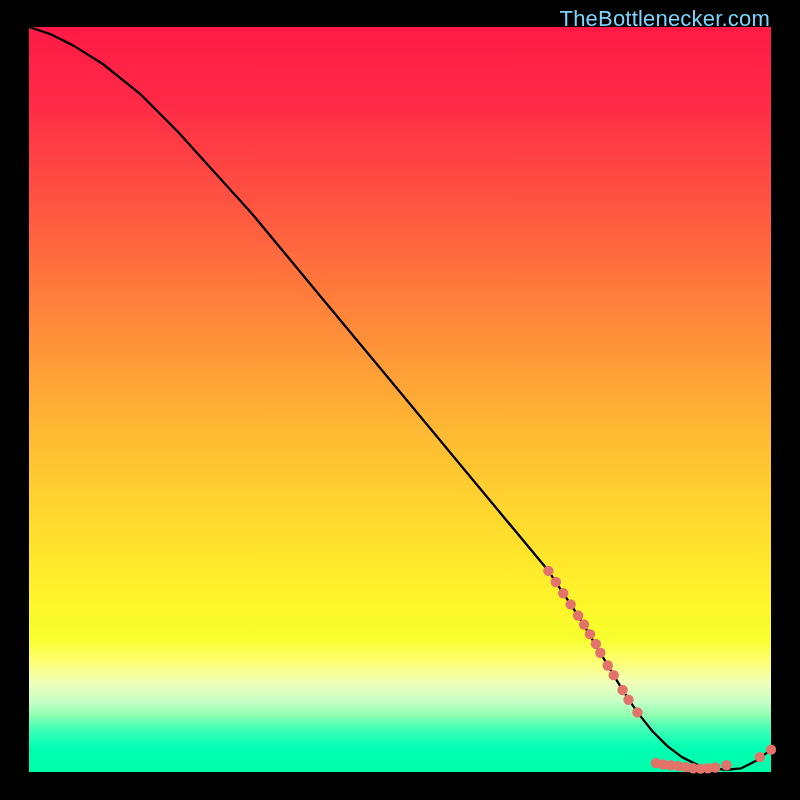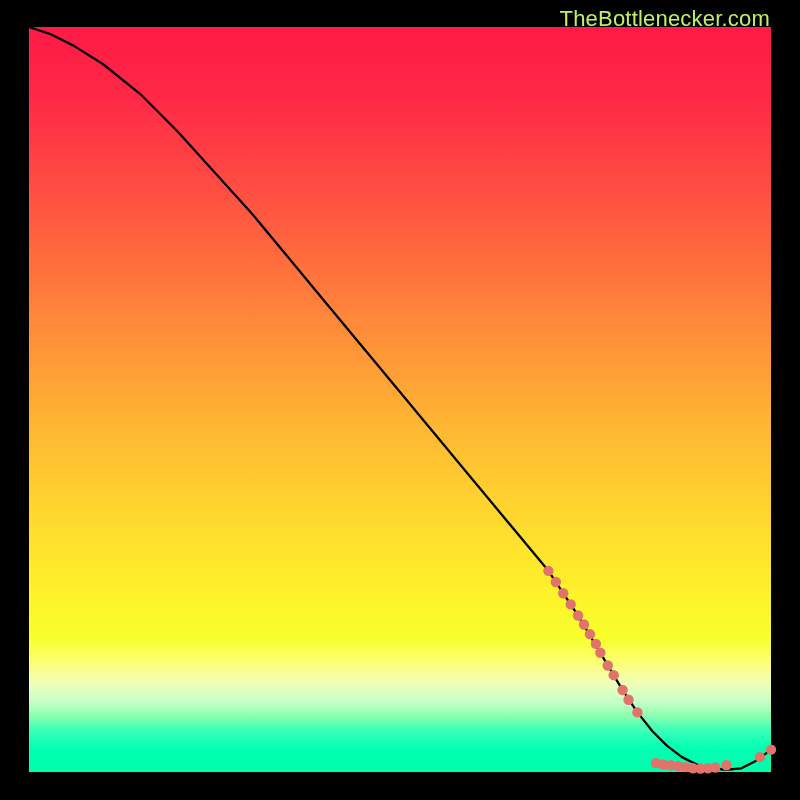--- a/index.html
+++ b/index.html
@@ -41,21 +41,21 @@
       #49ffb6 94%,
       #1effb8 95.5%,
       #00ffb2 97%,
       #00ffaa 100%
     );
   }
   .watermark {
     position: absolute;
     top: 6px;
     right: 30px;
-    color: #bef264;
+    color: #7dd3fc;
     font-size: 22px;
     font-weight: 500;
     letter-spacing: 0.2px;
     user-select: none;
   }
   svg.curve {
     position: absolute;
     left: 0;
     top: 0;
     width: 742px;

